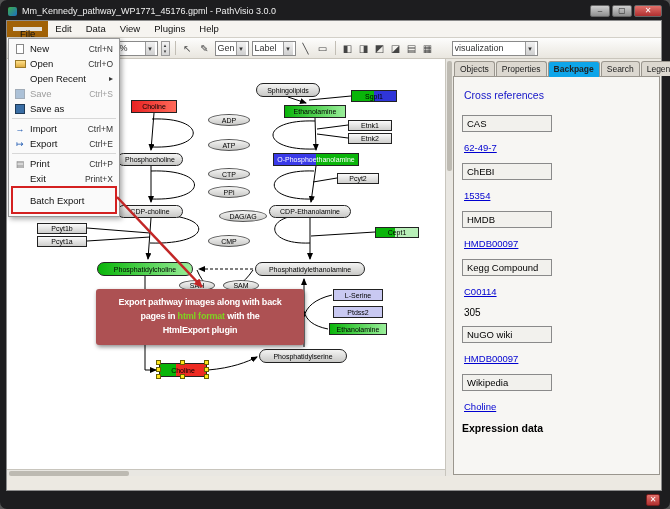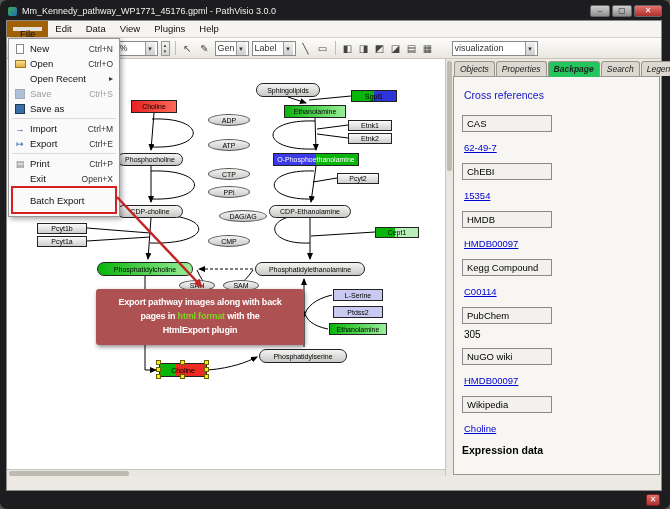--- a/index.html
+++ b/index.html
@@ -54,23 +54,23 @@
   .fill-split-blue-green{background:linear-gradient(90deg,#3a3ae8 0 50%,#0ab50a 50% 100%);}
   .fill-split-green-light{background:linear-gradient(90deg,#09b509 0 45%,#b8efb8 45% 100%);}
   .fill-split-green-red{background:linear-gradient(90deg,#09b509 0 35%,#ee2b22 35% 100%);}
   .handle{position:absolute;width:5px;height:5px;background:#ffe61c;border:1px solid #6a6100;z-index:6;}
   .hscroll{position:absolute;left:0;right:0;bottom:0;height:7px;background:#e9e7e2;border-top:1px solid #c8c5bd;}
   .hscroll .thumb{position:absolute;left:2px;top:1px;width:120px;height:5px;background:#bdbab2;border-radius:2px;}
   .vscroll{width:7px;background:#e9e7e2;border-left:1px solid #c8c5bd;position:relative;}
   .vscroll .thumb{position:absolute;top:2px;left:1px;width:5px;height:110px;background:#bdbab2;border-radius:2px;}
   
   .sidepanel{width:209px;background:#ece9e2;display:flex;flex-direction:column;}
-  .tabs{height:17px;display:flex;align-items:flex-end;padding:2px 2px 0 2px;gap:1px;font-style:italic;}
+  .tabs{height:17px;display:flex;align-items:flex-end;padding:2px 2px 0 2px;gap:1px;}
   .tab{font-size:8.5px;padding:2px 5px;background:#dcd8d0;border:1px solid #9a968e;border-bottom:none;border-radius:3px 3px 0 0;color:#222;}
-  .tab.active{background:#22c55e;position:relative;z-index:2;margin-bottom:-1px;padding-bottom:3px;font-weight:bold;}
+  .tab.active{background:#0ea5e9;position:relative;z-index:2;margin-bottom:-1px;padding-bottom:3px;font-weight:bold;}
   .backpage{flex:1;background:#f7f6f3;border:1px solid #9a968e;margin:0 1px 1px 1px;padding:8px 8px 4px 8px;overflow:hidden;}
   .bp-heading{color:#1414c8;font-weight:normal;font-size:10.5px;margin:4px 0 14px 2px;}
   .bp-section{margin-bottom:8px;}
   .bp-name{width:90px;background:#f2f1ed;border:1px solid #8a8a8a;font-size:9.5px;color:#000;padding:2px 4px;margin-bottom:5px;}
   .bp-link{color:#0000d0;text-decoration:underline;font-size:9.5px;margin-left:2px;display:inline-block;margin-bottom:2px;}
   .bp-value{font-size:10px;color:#000;margin-left:2px;margin-bottom:2px;}
   .bp-footer{font-weight:bold;font-size:10.5px;color:#000;margin-top:8px;}
   
   .statusbar{position:absolute;left:0;right:0;bottom:0;height:14px;background:#f6f4f0;border-top:1px solid #c0bdb5;
              display:flex;align-items:center;font-size:8.5px;color:#222;padding:0 4px;white-space:nowrap;overflow:hidden;}
@@ -270,21 +270,20 @@
             <div class="tab">Legend</div>
           </div>
         <div class="backpage">
           <div class="bp-heading">Cross references</div>
           <div id="bp-sections">
               <div class="bp-section"><div class="bp-name">CAS</div><a class="bp-link" href="#">62-49-7</a></div>
               <div class="bp-section"><div class="bp-name">ChEBI</div><a class="bp-link" href="#">15354</a></div>
               <div class="bp-section"><div class="bp-name">HMDB</div><a class="bp-link" href="#">HMDB00097</a></div>
               <div class="bp-section"><div class="bp-name">Kegg Compound</div><a class="bp-link" href="#">C00114</a></div>
               <div class="bp-section">
-                <div class="bp-name">PubChem</div>
                 <div class="bp-value">305</div>
               </div>
               <div class="bp-section"><div class="bp-name">NuGO wiki</div><a class="bp-link" href="#">HMDB00097</a></div>
               <div class="bp-section"><div class="bp-name">Wikipedia</div><a class="bp-link" href="#">Choline</a></div>
             </div>
           <div class="bp-footer">Expression data</div>
         </div>
       </div>
     </div>
 
@@ -338,21 +337,21 @@
       </div>
       <div class="menu-sep"></div>
       <div class="menu-item">
         <span class="mi-icon ic-print"></span>
         <span class="mi-label">Print</span>
         <span class="mi-shortcut">Ctrl+P</span>
       </div>
       <div class="menu-item">
         <span class="mi-icon"></span>
         <span class="mi-label">Exit</span>
-        <span class="mi-shortcut">Open+X</span>
+        <span class="mi-shortcut">Print+X</span>
       </div>
       <div class="menu-item highlighted">
         <span class="mi-icon"></span>
         <span class="mi-label">Batch Export</span>
         <span class="mi-shortcut"></span>
       </div>
     </div>
 
   <div class="callout">
     <span>

